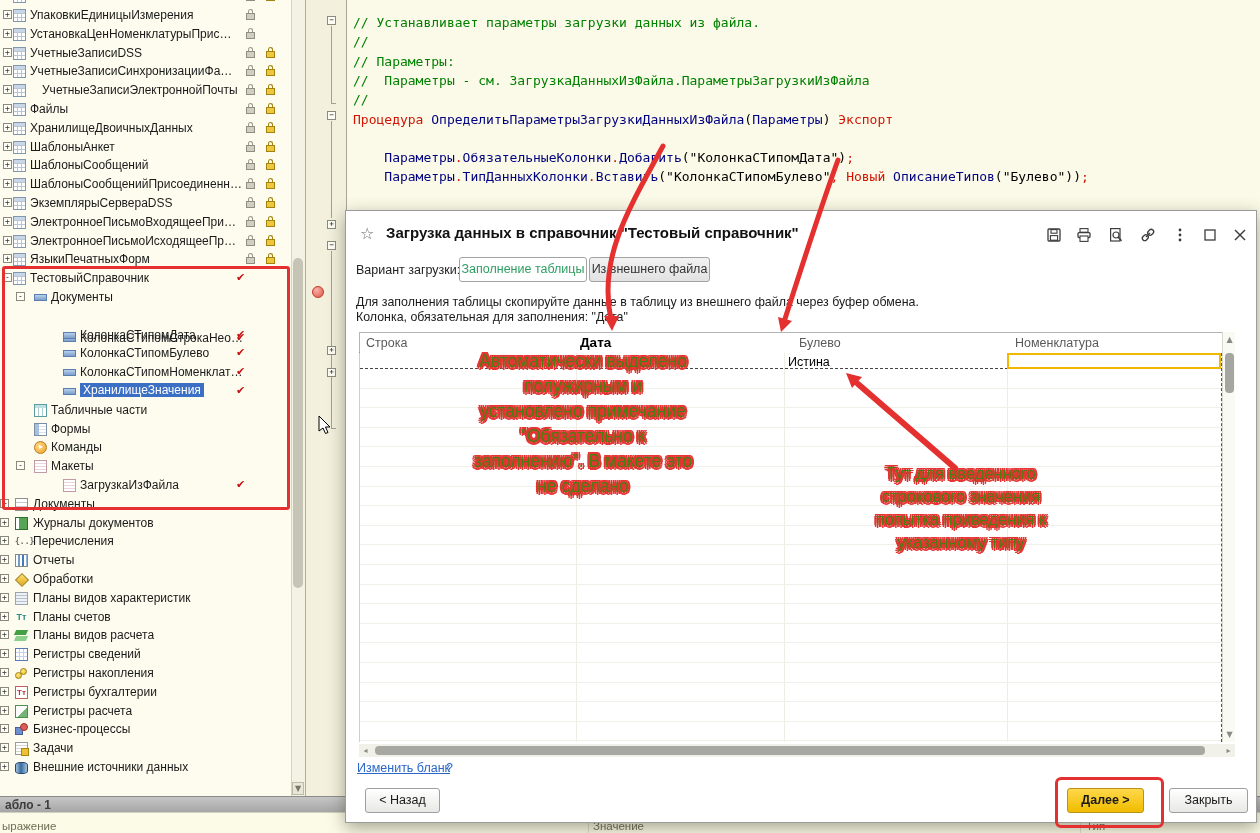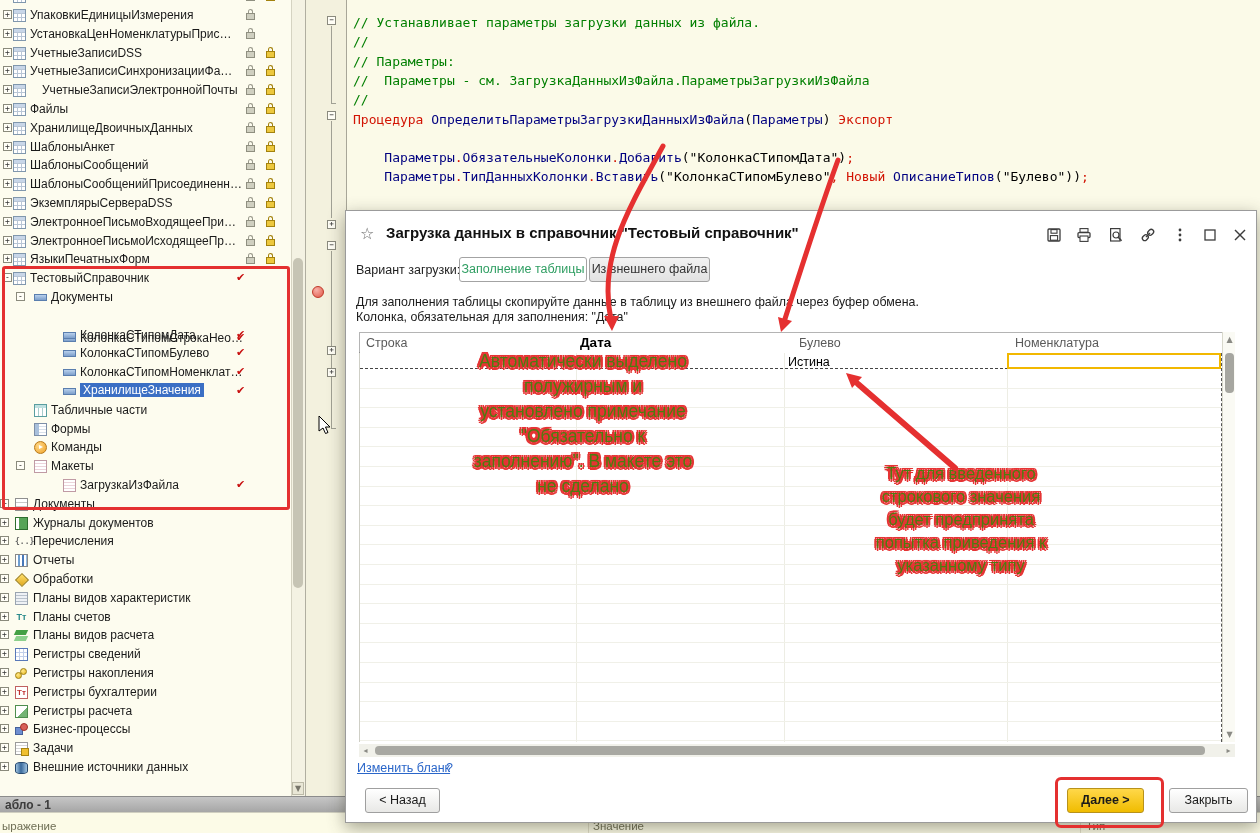--- a/index.html
+++ b/index.html
@@ -531,21 +531,20 @@
       <div>Автоматически выделено</div>
       <div>полужирным и</div>
       <div>установлено примечание</div>
       <div>"Обязательно к</div>
       <div>заполнению". В макете это</div>
       <div>не сделано</div>
     </div>
   <div id="note2" class="note">
       <div>Тут для введенного</div>
       <div>строкового значения</div>
-      <div>будет предпринята</div>
       <div>попытка приведения к</div>
       <div>указанному типу</div>
     </div>
 
   <svg id="arrows" width="1260" height="833">
     <path d="M 663,146 C 628,210 598,258 611,320" fill="none" stroke="#e53030" stroke-width="5" stroke-linecap="round"></path>
     <polygon points="612,331 619,316 604,316" fill="#e53030"></polygon>
     <path d="M 838,160 C 818,215 800,272 784,322" fill="none" stroke="#e53030" stroke-width="5" stroke-linecap="round"></path>
     <polygon points="781,332 792,321 778,317" fill="#e53030"></polygon>
     <line x1="955" y1="468" x2="858" y2="384" stroke="#e53030" stroke-width="6" stroke-linecap="round"></line>

